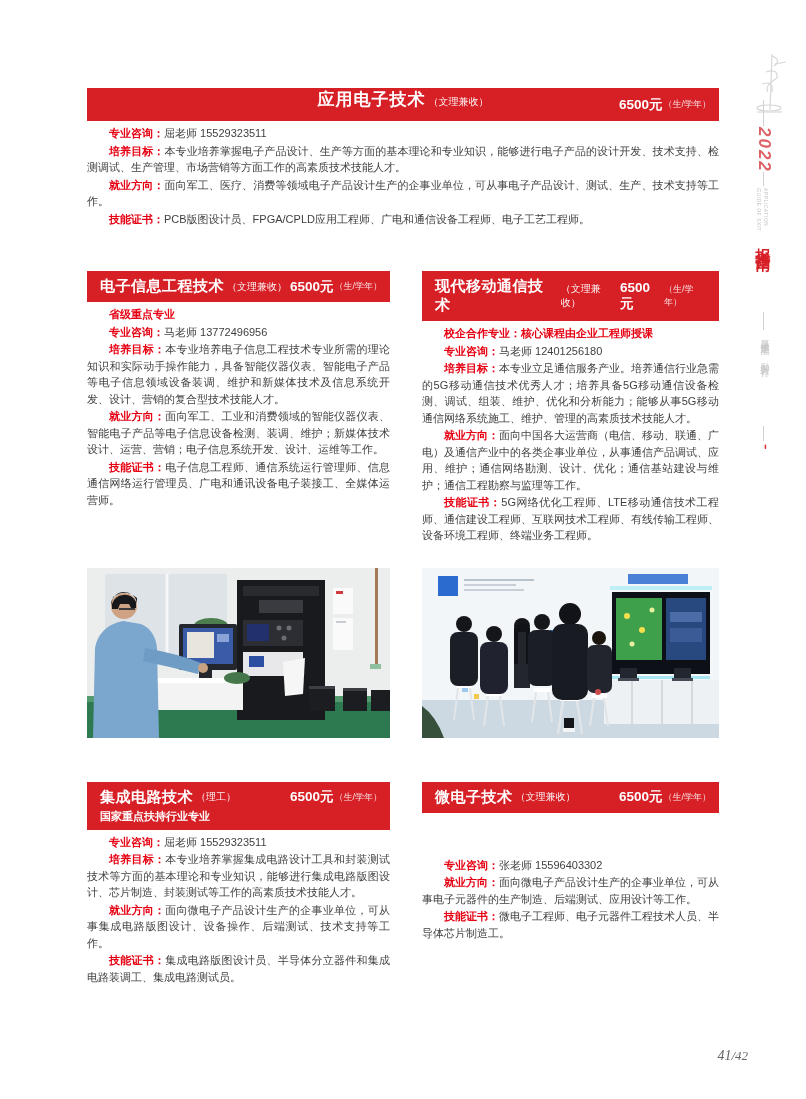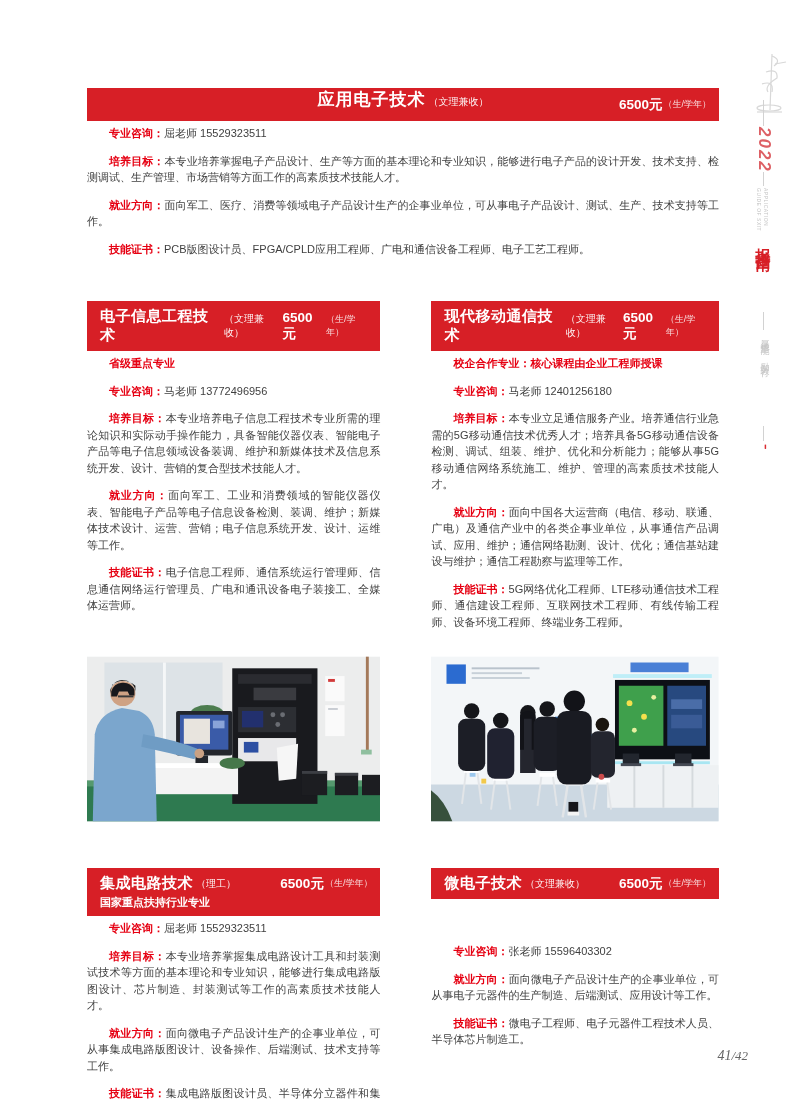--- a/index.html
+++ b/index.html
@@ -16,28 +16,28 @@
   .b-adm{font-size:10px;margin-left:3px;color:rgba(255,255,255,.95)}
   .banner-price{position:absolute;right:8px;top:0;height:100%;display:flex;align-items:center}
   .b-price{font-weight:bold;font-size:13.5px}
   .b-unit{font-size:9px;color:rgba(255,255,255,.85);margin-left:1px}
   .banner-col{padding:6px 8px 6px 13px}
   .b-row{display:flex;align-items:center}
   .b-spacer{flex:1}
   .b-tag{font-size:11px;font-weight:bold;margin-top:2px}
 
   
-  .para{font-size:11px;line-height:16.5px;text-indent:2em;margin-top:11px;text-align:justify}
+  .para{font-size:11px;line-height:16.5px;text-indent:2em;margin-top:1px;text-align:justify}
   .para.first{margin-top:4px}
   .para.pad-top{margin-top:44px}
   .lbl{color:#e60012;font-weight:bold}
   .hl{color:#e60012;font-weight:bold}
 
   
-  .cols{display:flex;gap:51px;margin-top:44px;align-items:flex-start}
+  .cols{display:flex;gap:32px;margin-top:44px;align-items:flex-start}
   .col-l{width:303px}
   .col-r{width:297px}
   .photos{margin-top:24px}
   .photo{display:block}
 
   
   .side{position:absolute;left:740px;top:40px;width:58px;height:450px;font-family:"Liberation Sans",sans-serif}
   .vseg{position:absolute;left:23px;width:1px;background:#d2d2d2}
   .tower{position:absolute;left:4px;top:6px}
   .side-year{position:absolute;left:14px;top:87px;writing-mode:vertical-rl;color:#dd6065;font-weight:bold;font-style:italic;font-size:17px;letter-spacing:2px}

